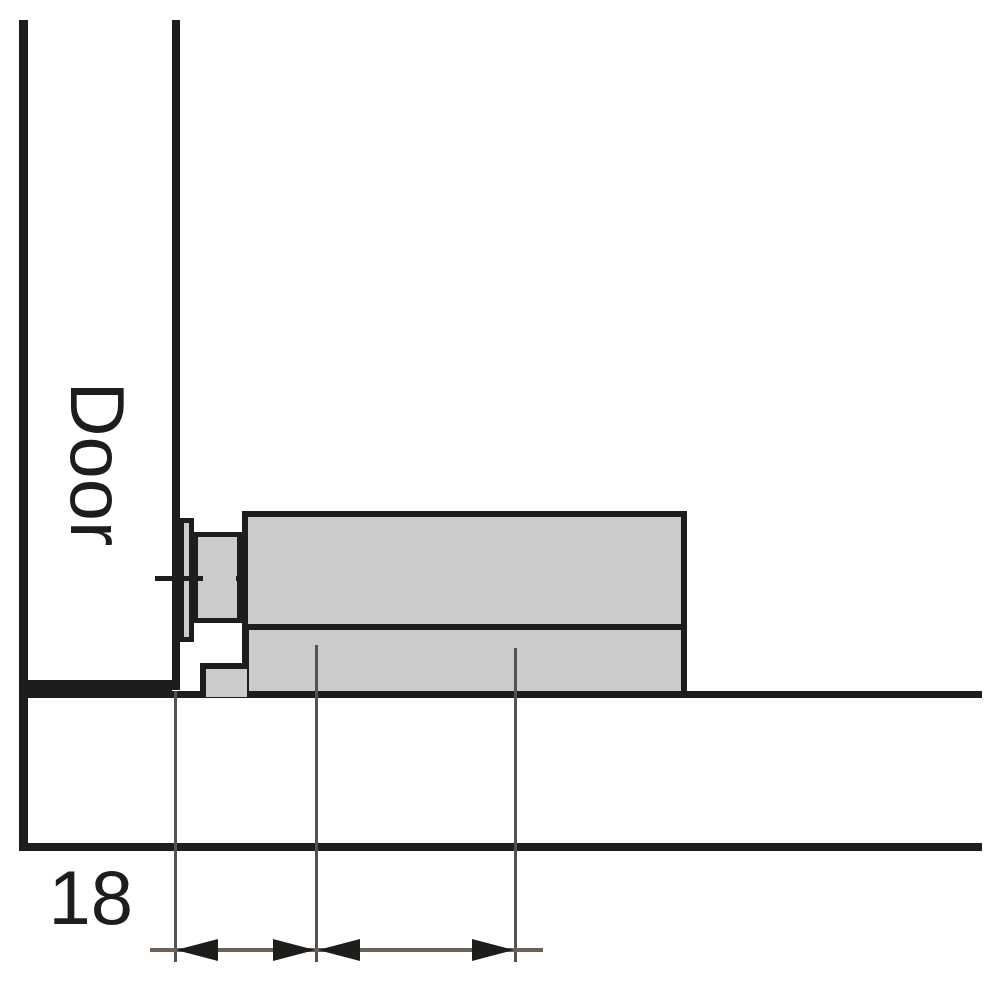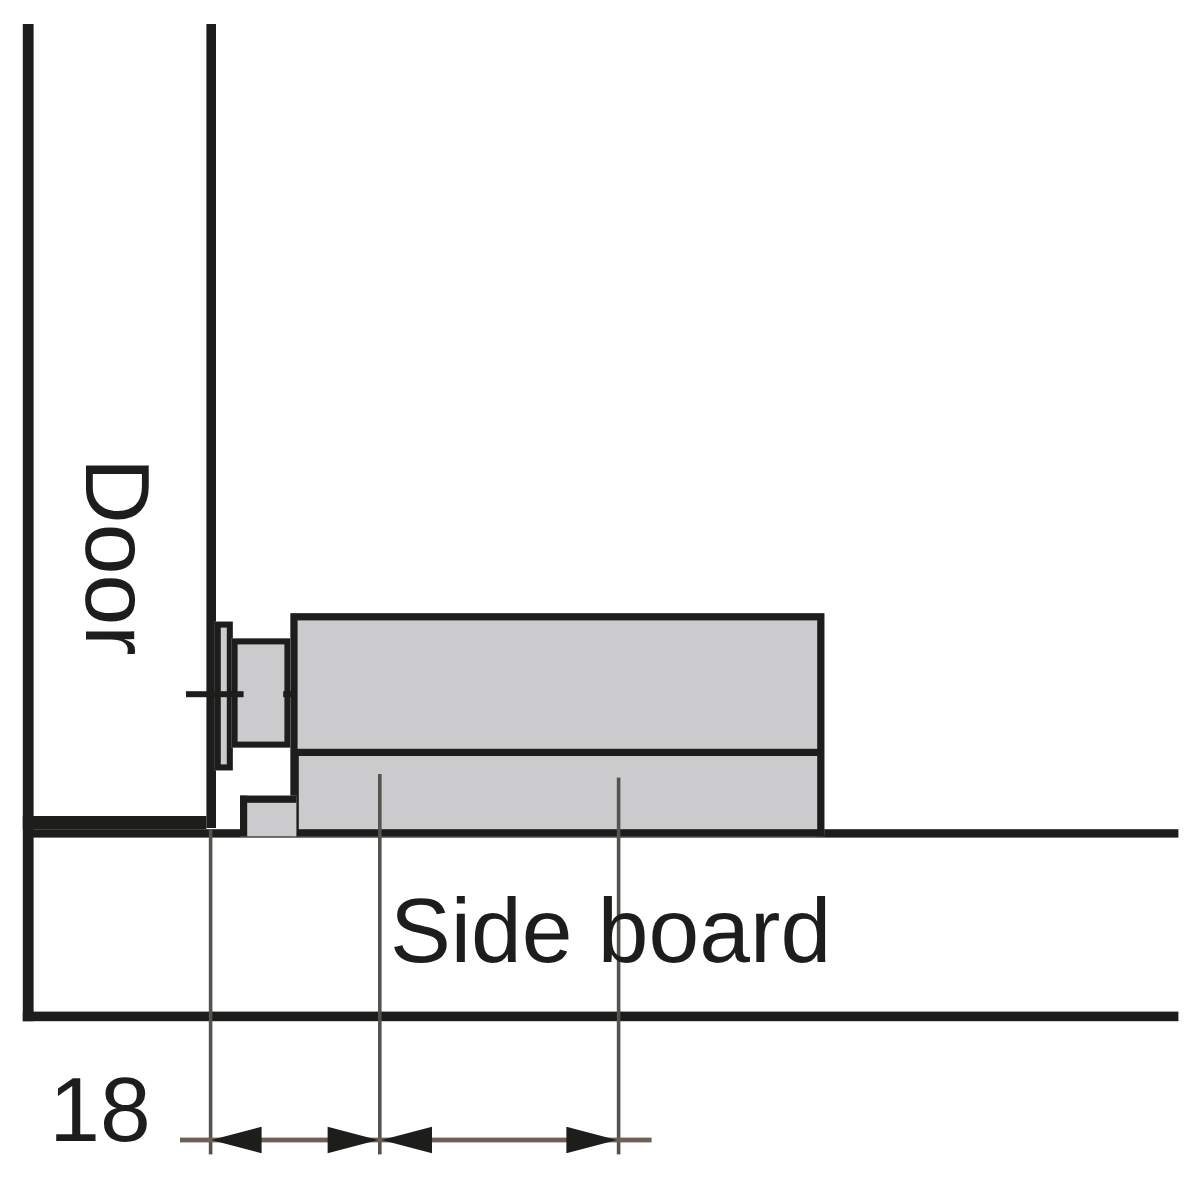--- a/index.html
+++ b/index.html
@@ -57,17 +57,16 @@
   <div class="abs thin" style="left:174px;top:691px;width:3px;height:271px;"></div>
   <div class="abs thin" style="left:315px;top:645px;width:3px;height:317px;"></div>
   <div class="abs thin" style="left:514px;top:648px;width:3px;height:314px;"></div>
 
   <div class="abs dimln" style="left:150px;top:948px;width:393px;height:4px;"></div>
   <div class="abs arrow left" style="left:176px;top:939px;"></div>
   <div class="abs arrow right" style="left:273px;top:939px;"></div>
   <div class="abs arrow left" style="left:318px;top:939px;"></div>
   <div class="abs arrow right" style="left:472px;top:939px;"></div>
 
-  <div class="abs lbl" style="left:0px;top:888px;width:133px;padding-left:41px;">18</div>
-  <div class="abs lbl" style="left:325px;top:739px;">Side board</div>
+  <div class="abs lbl" style="left:0px;top:860px;width:133px;text-align:right;">18</div>
   <div class="abs lbl" style="left:97px;top:464px;transform:translate(-50%,-50%) rotate(90deg);">Door</div>
 
 </div>
 
 </body></html>

